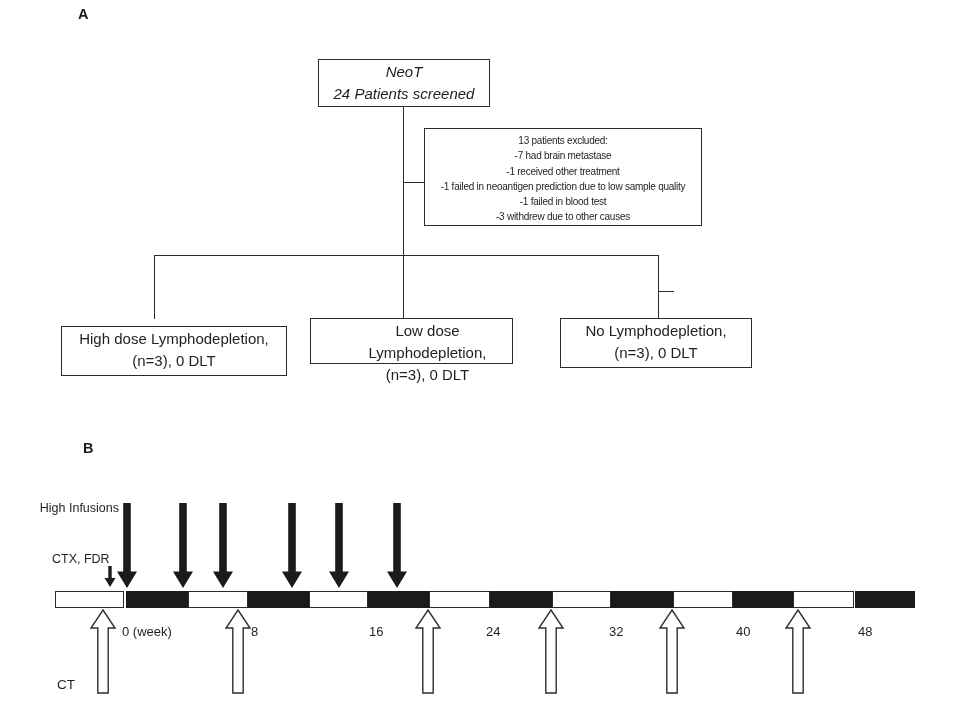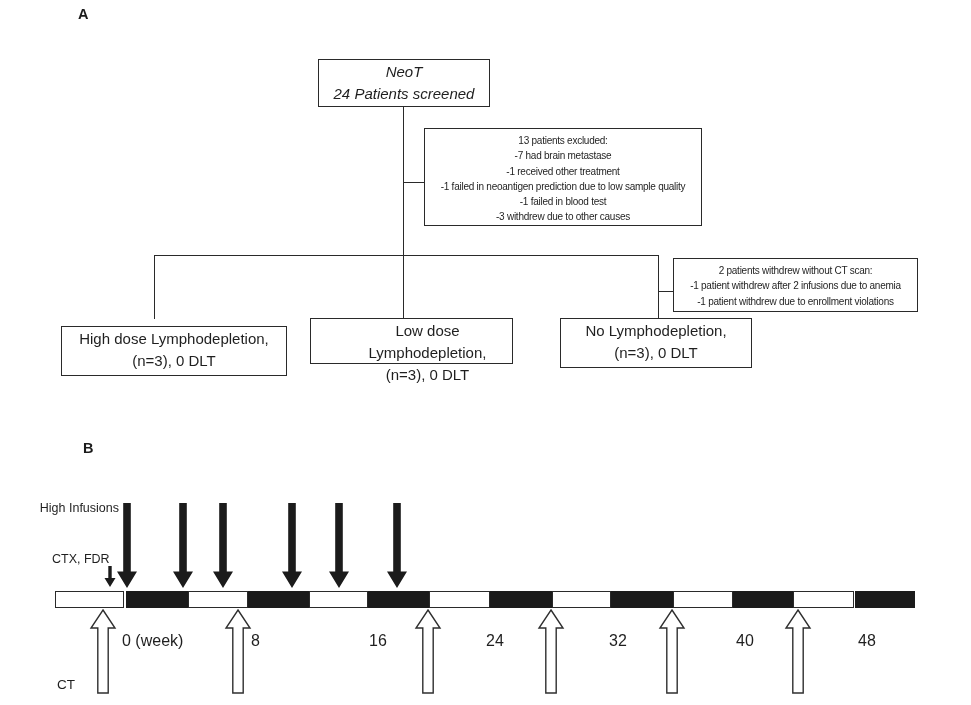--- a/index.html
+++ b/index.html
@@ -28,21 +28,21 @@
   #labelA{left:78px;top:6px;}
   #labelB{left:83px;top:440px;}
   #lblInfusions{left:26px;top:501px;width:93px;text-align:right;font-size:12.5px;}
   #lblCtx{left:52px;top:552px;font-size:12.5px;}
   #lblCt{left:57px;top:677px;font-size:13.5px;}
   #timelineBar{left:55px;top:591px;width:861px;height:17px;}
   .seg{position:absolute;top:0;height:100%;}
   .seg.black{background:#1b1b1b;}
   .seg.white{background:#fff;border:1.4px solid #2a2a2a;box-sizing:border-box;}
   #weekAxis{left:0;top:616px;width:971px;height:16px;}
-  .week-label{position:absolute;top:16px;font-size:16px;white-space:nowrap;}
+  .week-label{position:absolute;top:8px;font-size:13px;white-space:nowrap;}
   #arrowLayer{left:0;top:0;width:971px;height:705px;pointer-events:none;}
   .arrow-fill{fill:#1b1b1b;stroke:none;}
   .arrow-open{fill:#ffffff;stroke:#2f2f2f;stroke-width:1.4;}
 </style>
 </head>
 <body>
 
 <div class="canvas">
 
   <div class="panel-label" id="labelA">A</div>
@@ -61,25 +61,20 @@
       <div>NeoT</div>
       <div>24 Patients screened</div>
     </div>
   <div class="fbox note" id="boxExcluded">
       <div>13 patients excluded:</div>
       <div>-7 had brain metastase</div>
       <div>-1 received other treatment</div>
       <div>-1 failed in neoantigen prediction due to low sample quality</div>
       <div>-1 failed in blood test</div>
       <div>-3 withdrew due to other causes</div>
-    </div>
-  <div class="fbox note" id="boxWithdrew">
-      <div>2 patients withdrew without CT scan:</div>
-      <div>-1 patient withdrew after 2 infusions due to anemia</div>
-      <div>-1 patient withdrew due to enrollment violations</div>
     </div>
   <div class="fbox arm" id="arm0">
       <div>High dose Lymphodepletion,</div>
       <div>(n=3), 0 DLT</div>
     </div>
   <div class="fbox arm" id="arm1">
       <div>Low dose Lymphodepletion,</div>
       <div>(n=3), 0 DLT</div>
     </div>
   <div class="fbox arm" id="arm2">

